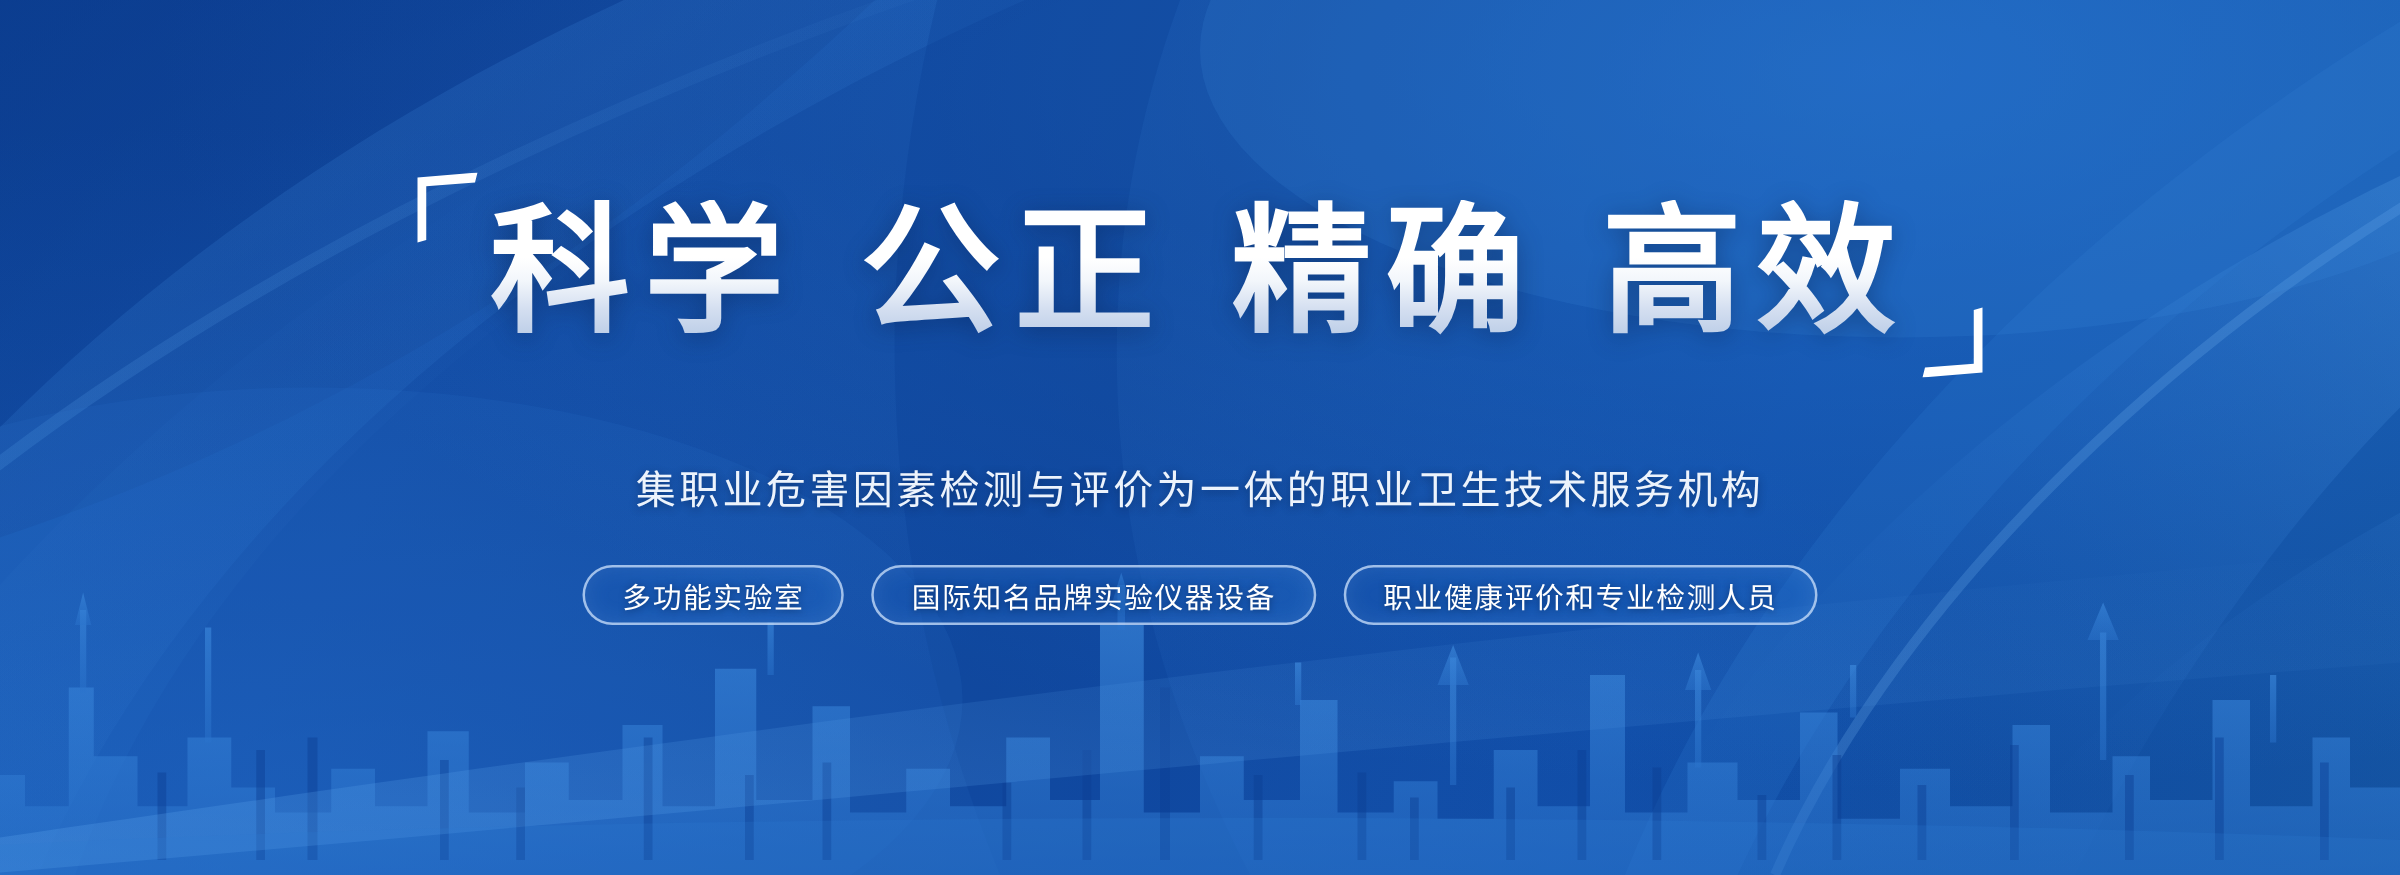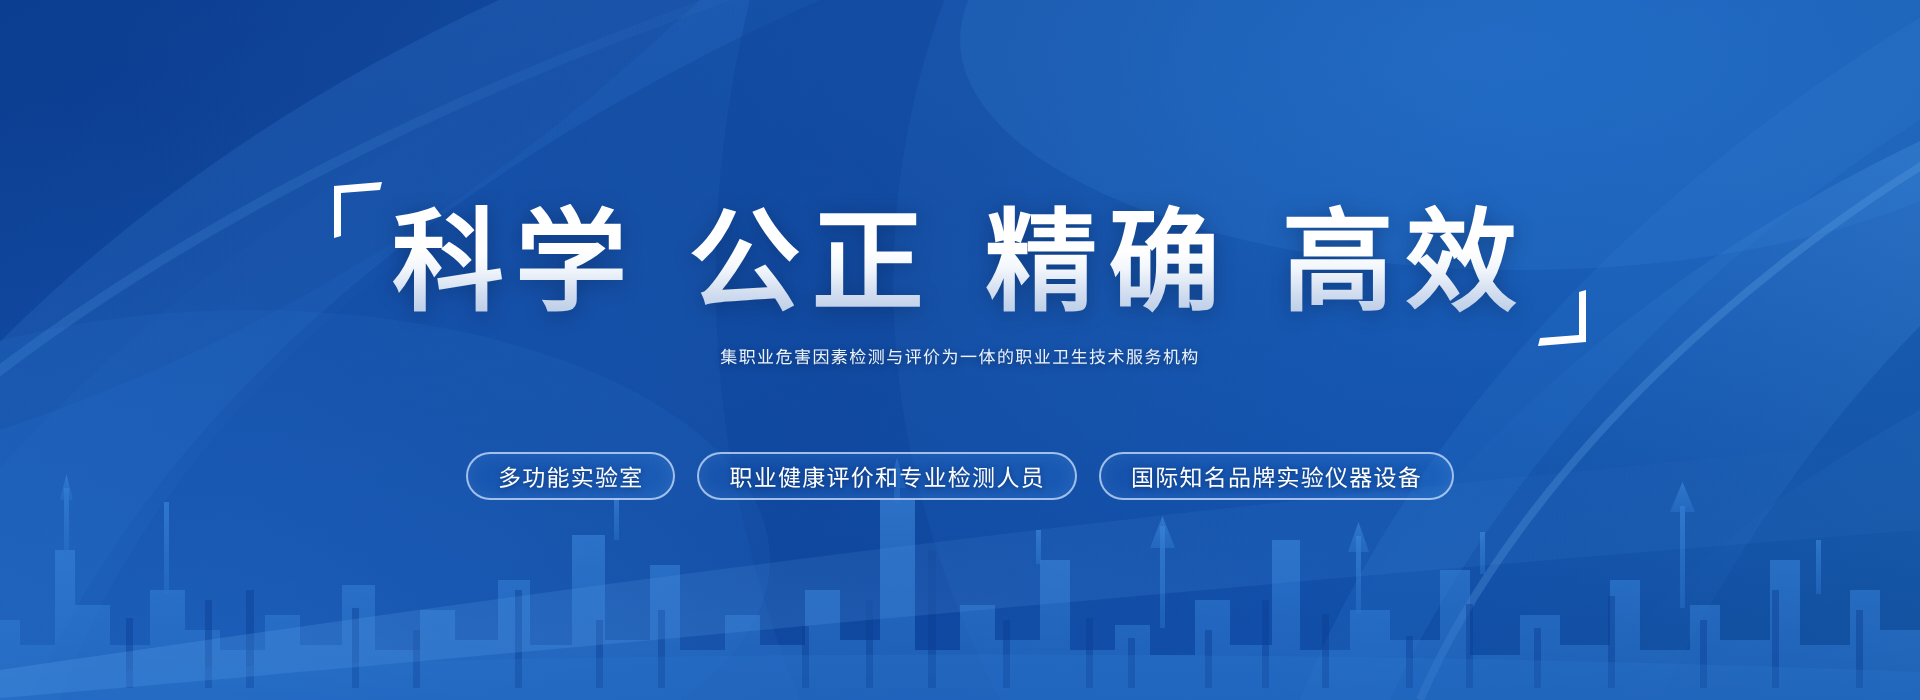--- a/index.html
+++ b/index.html
@@ -47,21 +47,20 @@
     position:absolute;
     left:0; top:160px;
     width:1920px;
     text-align:center;
   }
 
   .headline{
     position:relative;
     display:inline-block;
     padding:0 56px;
-    margin-top:44px;
   }
 
   .headline-text{
     display:block;
     font-family:"DejaVu Sans","Liberation Sans",sans-serif;
     font-weight:700;
     font-size:112px;
     line-height:1.04;
     letter-spacing:.10em;
     white-space:nowrap;
@@ -83,24 +82,24 @@
     position:absolute;
     width:52px; height:58px;
     pointer-events:none;
   }
   .bracket svg{ display:block; width:100%; height:100%; }
   .bracket-open { left:-4px;  top:-22px; }
   .bracket-close{ right:-4px; bottom:-26px; }
 
   .subtitle{
     position:absolute;
-    left:0; top:343px;
+    left:0; top:366px;
     width:1920px;
     text-align:center;
-    font-size:17px;
+    font-size:32px;
     font-weight:500;
     letter-spacing:.085em;
     color:#ecf3fc;
     text-shadow:0 2px 7px rgba(3,22,56,.45);
     white-space:nowrap;
   }
 
   .pill-row{
     position:absolute;
     left:0; top:452px;
@@ -278,18 +277,18 @@
           </svg>
         </span>
 
       </div>
     </div>
 
     <div class="subtitle">集职业危害因素检测与评价为一体的职业卫生技术服务机构</div>
 
     <div class="pill-row">
       <div class="pill">多功能实验室</div>
+      <div class="pill">国际知名品牌实验仪器设备</div>
       <div class="pill">职业健康评价和专业检测人员</div>
-      <div class="pill">国际知名品牌实验仪器设备</div>
     </div>
 
   </div>
 </div>
 
 </body></html>

